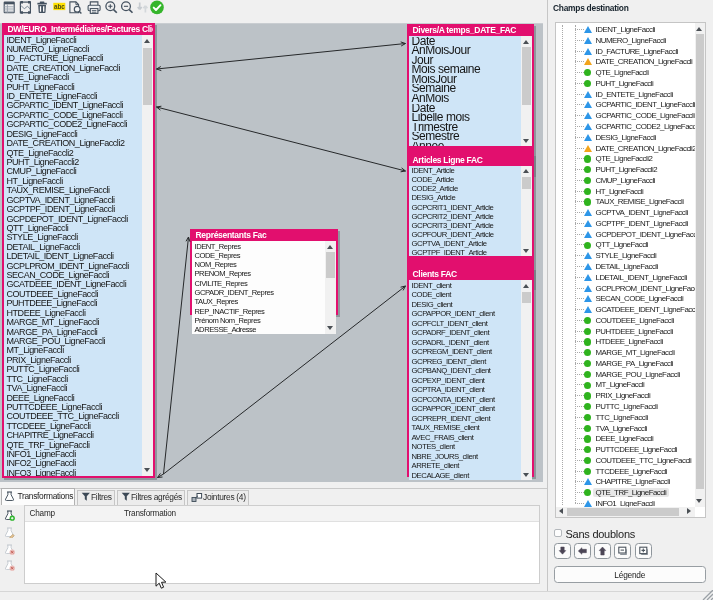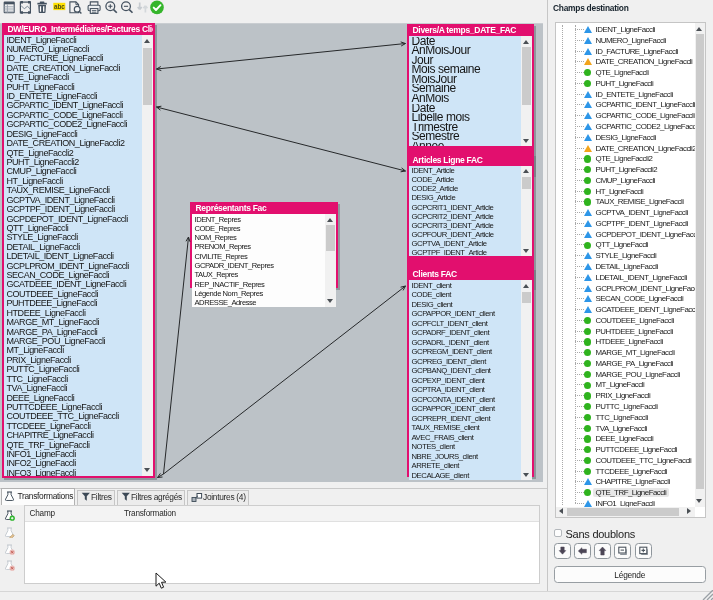--- a/index.html
+++ b/index.html
@@ -199,33 +199,33 @@
         <div>ARRETE_client</div>
         <div>DECALAGE_client</div>
       </div>
       <div class="sb">
         <div class="tri" style="left:2.2px;top:3.5px;border-left:3.2px solid transparent;border-right:3.2px solid transparent;border-bottom:4px solid #4a4f54"></div>
         <div class="tri" style="left:2.2px;bottom:3.5px;border-left:3.2px solid transparent;border-right:3.2px solid transparent;border-top:4px solid #4a4f54"></div>
         <div class="thumb" style="top:11.5px;height:11.5px"></div>
       </div>
     </div>
   </div>
-<div class="tbl" style="left:189.5px;top:202px;width:148.5px;height:86px">
+<div class="tbl" style="left:189.5px;top:229px;width:148.5px;height:86px">
     <div class="tblh" style="letter-spacing:-0.30px">Représentants Fac</div>
     <div class="tblb" style="height:92.5px;background:#fdfdfd">
       <div class="rows" style="font-size:7.6px;line-height:9.30px;letter-spacing:-0.45px;top:0.5px;bottom:0">
         <div>IDENT_Repres</div>
         <div>CODE_Repres</div>
         <div>NOM_Repres</div>
         <div>PRENOM_Repres</div>
         <div>CIVILITE_Repres</div>
         <div>GCPADR_IDENT_Repres</div>
         <div>TAUX_Repres</div>
         <div>REP_INACTIF_Repres</div>
-        <div>Légende Nom_Repres</div>
+        <div>Prénom Nom_Repres</div>
         <div>ADRESSE_Adresse</div>
       </div>
       <div class="sb">
         <div class="tri" style="left:2.2px;top:3.5px;border-left:3.2px solid transparent;border-right:3.2px solid transparent;border-bottom:4px solid #4a4f54"></div>
         <div class="tri" style="left:2.2px;bottom:3.5px;border-left:3.2px solid transparent;border-right:3.2px solid transparent;border-top:4px solid #4a4f54"></div>
         <div class="thumb" style="top:11.0px;height:26.0px"></div>
       </div>
     </div>
   </div>
 <svg class="abs" style="left:0;top:0;pointer-events:none" width="713" height="600" viewBox="0 0 713 600">

